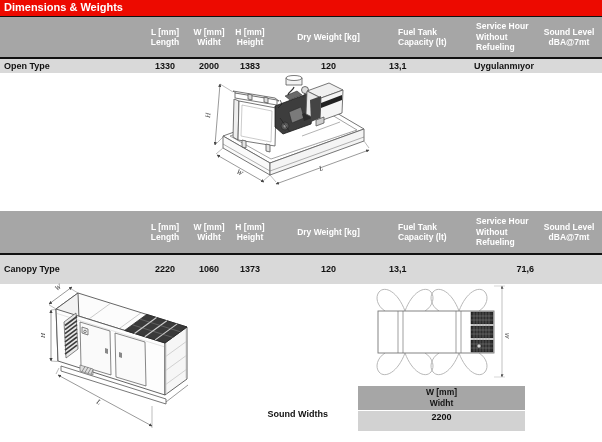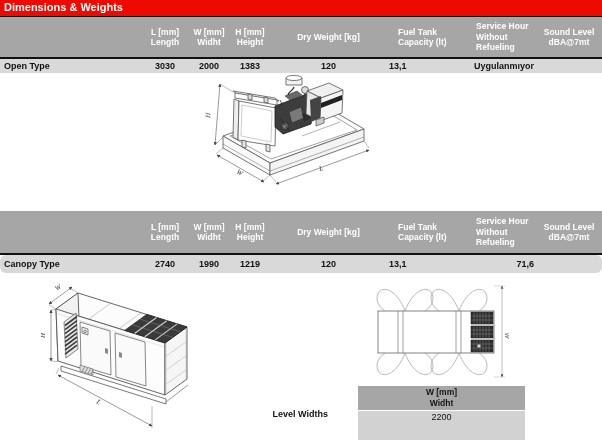--- a/index.html
+++ b/index.html
@@ -22,35 +22,35 @@
   .hdr{color:#fff;font-size:8.5px;white-space:pre-line;}
   .val{color:#111;font-size:9px;}
   .al{justify-content:flex-start !important;text-align:left !important;}
   .ar{justify-content:flex-end !important;text-align:right;}
   .pl4{padding-left:4px;} .pl13{padding-left:13px;} .pr2{padding-right:2px;}
   .row-label{font-size:9px;color:#111;}
 
   #spec-header-1{top:17px;height:40px;}
   #spec-values-1{top:59px;height:14px;}
   #spec-header-2{top:211px;height:42px;}
-  #spec-values-2{top:255px;height:18px;border-radius:6px;}
+  #spec-values-2{top:255px;height:29px;}
 
   
   .drawing{position:absolute;}
   #open-drawing{left:190px;top:74px;}
   #canopy-drawing{left:35px;top:278px;}
   #door-drawing{left:355px;top:280px;}
   .dimlabel{font-size:7px;font-style:italic;fill:#333;font-family:"Liberation Serif",serif;}
 
   
   .door-table{position:absolute;left:358px;top:386px;width:167px;}
   .door-table .dt-hdr{background:var(--header-gray);color:#141414;font-size:8.5px;font-weight:bold;
                       text-align:center;line-height:11px;white-space:pre-line;padding:1px 0;}
-  .door-table .dt-val{background:var(--door-row-gray);color:#111;font-size:9px;font-weight:normal;
-                      text-align:center;height:29px;line-height:13px;margin-top:1px;}
+  .door-table .dt-val{background:var(--door-row-gray);color:#111;font-size:9px;font-weight:bold;
+                      text-align:center;height:20px;line-height:13px;margin-top:1px;}
   .door-label{position:absolute;left:230px;top:409px;width:98px;text-align:right;
               font-size:9px;font-weight:bold;color:#111;}
 </style>
 </head>
 <body>
 
 <div class="page">
 
   <div class="title-bar">
     <span>Dimensions &amp; Weights</span>
@@ -68,21 +68,21 @@
     <div class="hdr al pl13">Fuel Tank
 Capacity (lt)</div>
     <div class="hdr al pl4">Service Hour
 Without
 Refueling</div>
     <div class="hdr">Sound Level
 dBA@7mt</div>
   </div>
   <div class="spec val-row" id="spec-values-1">
     <div class="val row-label al pl4">Open Type</div>
-    <div class="val">3030</div>
+    <div class="val">1330</div>
     <div class="val">2000</div>
     <div class="val">1383</div>
     <div class="val">120</div>
     <div class="val al pl4">13,1</div>
     <div class="val ar pr2">Uygulanmıyor</div>
   </div>
 
   <svg id="open-drawing" class="drawing" width="220" height="132" viewBox="0 0 220 132">
     <defs>
       <marker id="arO" viewBox="0 0 10 10" refX="9" refY="5" markerWidth="5.5" markerHeight="5.5" orient="auto-start-reverse">
@@ -157,23 +157,23 @@
     <div class="hdr al pl13">Fuel Tank
 Capacity (lt)</div>
     <div class="hdr al pl4">Service Hour
 Without
 Refueling</div>
     <div class="hdr">Sound Level
 dBA@7mt</div>
   </div>
   <div class="spec val-row" id="spec-values-2">
     <div class="val row-label al pl4">Canopy Type</div>
-    <div class="val">2740</div>
-    <div class="val">1990</div>
-    <div class="val">1219</div>
+    <div class="val">2220</div>
+    <div class="val">1060</div>
+    <div class="val">1373</div>
     <div class="val">120</div>
     <div class="val al pl4">13,1</div>
     <div class="val ar pr2">71,6</div>
   </div>
 
   <svg id="canopy-drawing" class="drawing" width="165" height="158" viewBox="0 0 165 158">
     <defs>
       <marker id="arC" viewBox="0 0 10 10" refX="9" refY="5" markerWidth="5.5" markerHeight="5.5" orient="auto-start-reverse">
         <path d="M0,0 L10,5 L0,10 Z" fill="#444"></path>
       </marker>
@@ -254,20 +254,20 @@
         <circle cx="124" cy="66" r="2" fill="#d5d5d5" stroke="#333" stroke-width="0.5"></circle>
       </g>
     </g>
     <g stroke="#999" stroke-width="0.6" fill="none">
       <path d="M139,6 H150 M139,97 H150" stroke-width="0.4"></path>
       <line x1="147" y1="6" x2="147" y2="97" marker-start="url(#arD)" marker-end="url(#arD)"></line>
     </g>
     <text x="150" y="53" font-size="5.5" fill="#555" font-style="italic" transform="rotate(90 150 53)">W</text>
   </svg>
 
-  <div class="door-label">Level Widths</div>
+  <div class="door-label">Sound Widths</div>
   <div class="door-table">
     <div class="dt-hdr">W [mm]
 Widht</div>
     <div class="dt-val">2200</div>
   </div>
 
 </div>
 
 </body></html>

